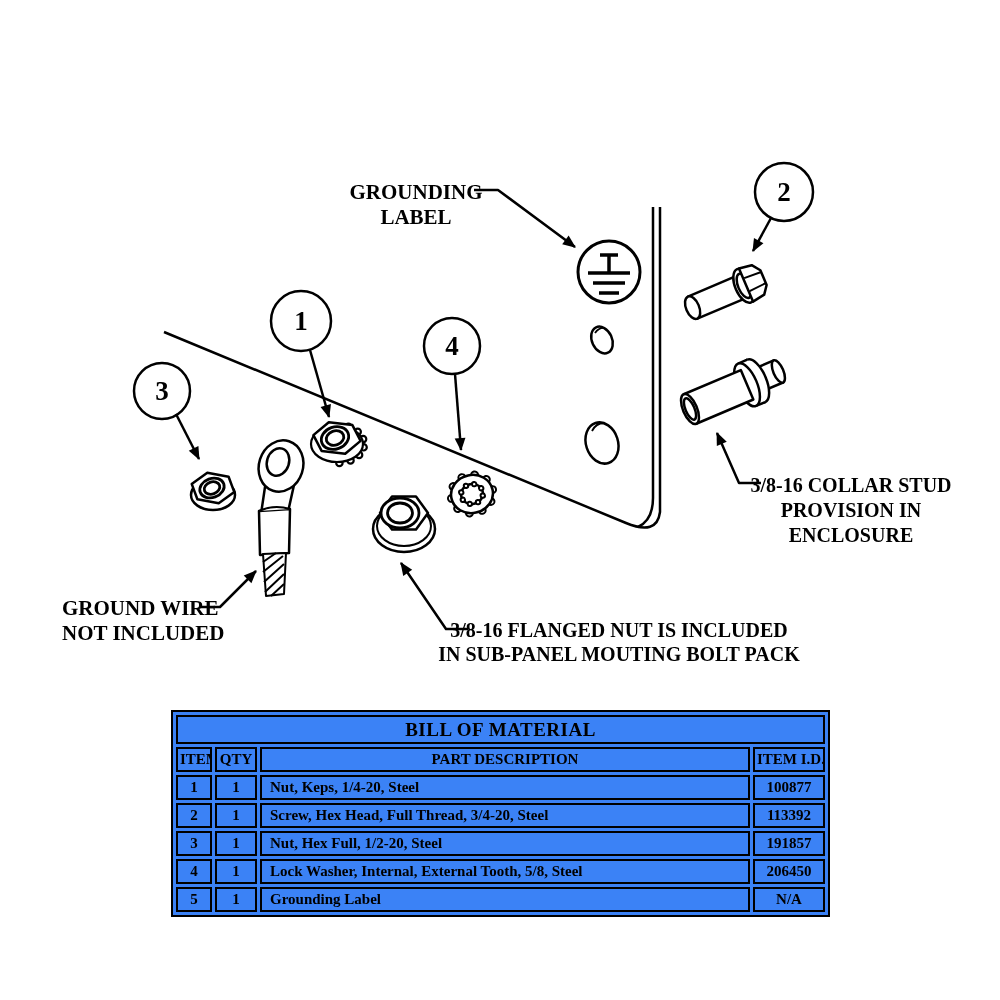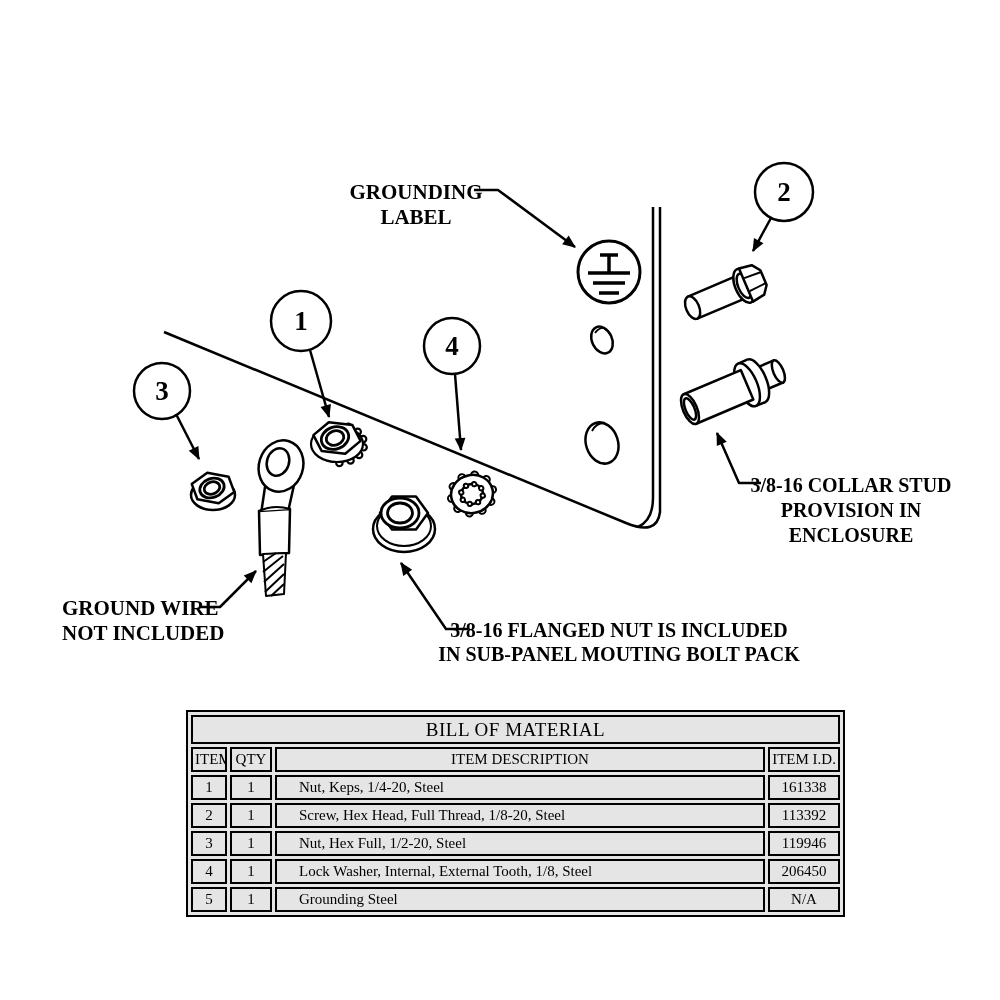--- a/index.html
+++ b/index.html
@@ -4,26 +4,26 @@
 <style>
   html,body{margin:0;padding:0;background:#fff;}
   #stage{position:relative;width:1000px;height:1000px;background:#fff;overflow:hidden;
          font-family:"Liberation Serif","DejaVu Serif",serif;color:#000;}
   #drawing{position:absolute;left:0;top:0;}
   svg text{font-family:"Liberation Serif","DejaVu Serif",serif;font-weight:bold;fill:#000;}
   .lbl{font-size:21px;}
   .lbl-m{font-size:20px;}
   .callout-num{font-size:27px;}
   
-  table.bom{position:absolute;left:186px;top:710px;width:659px;table-layout:fixed;
-    border-collapse:separate;border-spacing:3px;border:2.5px solid #000;background:#e5e5e5;
-    font-weight:normal;}
+  table.bom{position:absolute;left:171px;top:710px;width:659px;table-layout:fixed;
+    border-collapse:separate;border-spacing:3px;border:2.5px solid #000;background:#3b82f6;
+    font-weight:bold;}
   table.bom td{border:2.5px solid #000;height:19px;text-align:center;font-size:15px;
     line-height:1.05;padding:1px 2px;white-space:nowrap;overflow:hidden;}
-  table.bom td.desc{text-align:left;padding-left:22px;}
+  table.bom td.desc{text-align:left;padding-left:8px;}
   table.bom tr.title-row td{font-size:19px;height:23px;letter-spacing:.5px;}
 </style>
 </head>
 <body>
 
 <div id="stage">
 
 <svg id="drawing" width="1000" height="1000" viewBox="0 0 1000 1000" fill="none" stroke="#000" stroke-width="2.5" stroke-linejoin="round">
   <defs>
     <marker id="arrow" viewBox="0 0 12 12" refX="11" refY="6" markerWidth="15" markerHeight="13" markerUnits="userSpaceOnUse" orient="auto">
@@ -188,49 +188,49 @@
         <col style="width:490px">
         <col style="width:72px">
       </colgroup>
   <tbody>
         <tr class="title-row">
     <td colspan="4">BILL OF MATERIAL</td>
   </tr>
   <tr>
     <td>ITEM</td>
     <td>QTY</td>
-    <td>ITEM DESCRIPTION</td>
+    <td>PART DESCRIPTION</td>
     <td>ITEM I.D.</td>
   </tr>
   <tr>
     <td>1</td>
     <td>1</td>
     <td class="desc">Nut, Keps, 1/4-20, Steel</td>
-    <td>161338</td>
+    <td>100877</td>
   </tr>
   <tr>
     <td>2</td>
     <td>1</td>
-    <td class="desc">Screw, Hex Head, Full Thread, 1/8-20, Steel</td>
+    <td class="desc">Screw, Hex Head, Full Thread, 3/4-20, Steel</td>
     <td>113392</td>
   </tr>
   <tr>
     <td>3</td>
     <td>1</td>
     <td class="desc">Nut, Hex Full, 1/2-20, Steel</td>
-    <td>119946</td>
+    <td>191857</td>
   </tr>
   <tr>
     <td>4</td>
     <td>1</td>
-    <td class="desc">Lock Washer, Internal, External Tooth, 1/8, Steel</td>
+    <td class="desc">Lock Washer, Internal, External Tooth, 5/8, Steel</td>
     <td>206450</td>
   </tr>
   <tr>
     <td>5</td>
     <td>1</td>
-    <td class="desc">Grounding Steel</td>
+    <td class="desc">Grounding Label</td>
     <td>N/A</td>
   </tr>
 </tbody>
     </table>
 
 </div>
 
 </body></html>

